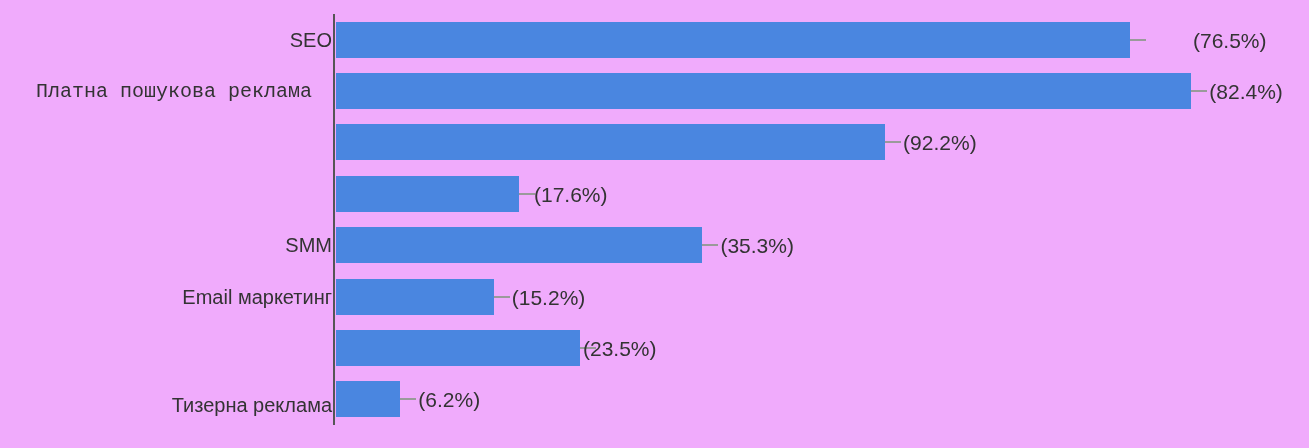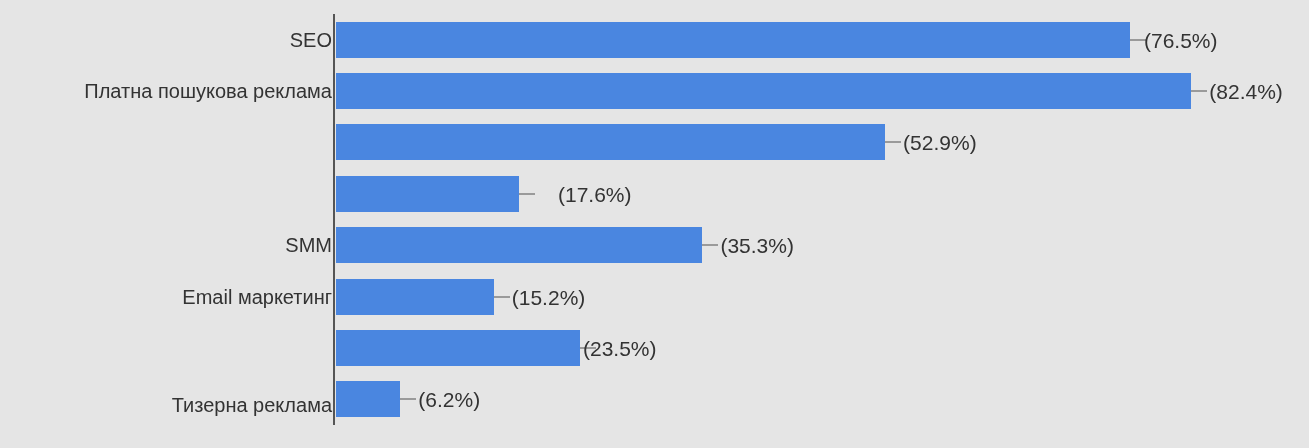--- a/index.html
+++ b/index.html
@@ -4,21 +4,21 @@
 <style>
   html, body {
     margin: 0;
     padding: 0;
     background: #ffffff;
   }
   #chart-root {
     position: relative;
     width: 1309px;
     height: 448px;
-    background: #e5e5e5;
+    background: #f0abfc;
     font-family: "Liberation Sans", sans-serif;
     overflow: hidden;
   }
   
   #category-axis {
     position: absolute;
     left: 333px;
     top: 14px;
     width: 2px;
     height: 411px;
@@ -83,39 +83,39 @@
 
 <div id="chart-root">
   <div id="category-axis"></div>
   <div id="bars-container">
       <div class="bar-row" style="top: 14px;">
         <div class="cat-label-inner" style="right: 977px;">
           <span class="l1">SEO</span>
         </div>
         <div class="bar" title="SEO (76.5%)" style="width: 794.07px; background: rgb(74, 134, 224);"></div>
         <div class="connector" style="left: 1130.07px; background: rgb(154, 154, 154);"></div>
-        <div class="value-label" style="left: 1144px; color: rgb(51, 51, 51);">(76.5%)</div>
+        <div class="value-label" style="left: 1193px; color: rgb(51, 51, 51);">(76.5%)</div>
       </div>
       <div class="bar-row" style="top: 65.4px;">
-        <div class="cat-label-inner" style="right: 977px;">
+        <div class="cat-label-inner" style="right: 997px; font-family: Liberation Mono, monospace;">
           <span class="l1">Платна пошукова реклама</span>
         </div>
         <div class="bar" title="Платна пошукова реклама (82.4%)" style="width: 855.312px; background: rgb(74, 134, 224);"></div>
         <div class="connector" style="left: 1191.31px; background: rgb(154, 154, 154);"></div>
         <div class="value-label" style="left: 1209.31px; color: rgb(51, 51, 51);">(82.4%)</div>
       </div>
       <div class="bar-row" style="top: 116.8px;">
         <div class="bar" title="Контекстно-медійна реклама (52.9%)" style="width: 549.102px; background: rgb(74, 134, 224);"></div>
         <div class="connector" style="left: 885.102px; background: rgb(154, 154, 154);"></div>
-        <div class="value-label" style="left: 903.102px; color: rgb(51, 51, 51);">(52.9%)</div>
+        <div class="value-label" style="left: 903.102px; color: rgb(51, 51, 51);">(92.2%)</div>
       </div>
       <div class="bar-row" style="top: 168.2px;">
         <div class="bar" title="Банерна реклама (17.6%)" style="width: 182.688px; background: rgb(74, 134, 224);"></div>
         <div class="connector" style="left: 518.688px; background: rgb(154, 154, 154);"></div>
-        <div class="value-label" style="left: 558px; color: rgb(51, 51, 51); text-align: right;">(17.6%)</div>
+        <div class="value-label" style="left: 534px; color: rgb(51, 51, 51); text-align: right;">(17.6%)</div>
       </div>
       <div class="bar-row" style="top: 219.6px;">
         <div class="cat-label-inner" style="right: 977px;">
           <span class="l1">SMM</span>
         </div>
         <div class="bar" title="SMM (35.3%)" style="width: 366.414px; background: rgb(74, 134, 224);"></div>
         <div class="connector" style="left: 702.414px; background: rgb(154, 154, 154);"></div>
         <div class="value-label" style="left: 720.414px; color: rgb(51, 51, 51);">(35.3%)</div>
       </div>
       <div class="bar-row" style="top: 271px;">

